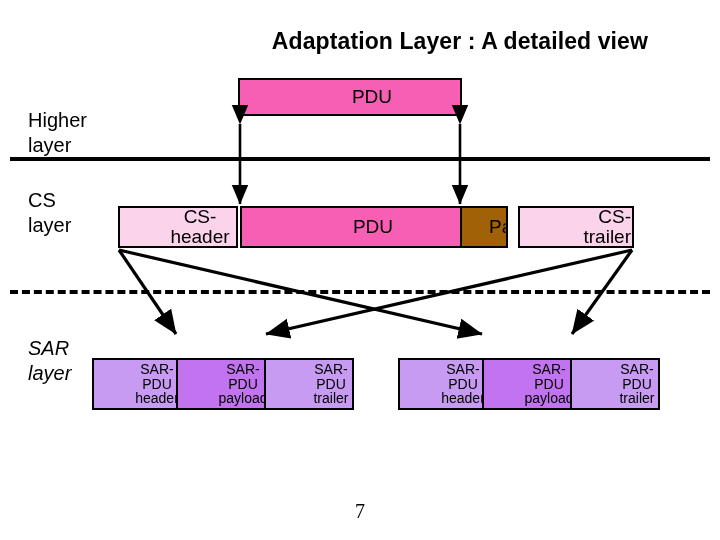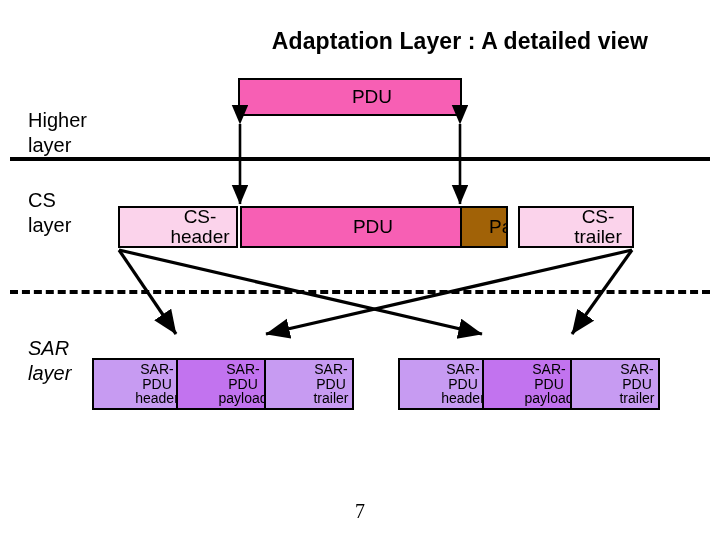--- a/index.html
+++ b/index.html
@@ -94,20 +94,21 @@
     left: 460px; top: 206px;
     width: 48px; height: 42px;
     background: #a16207;
     font-size: 19px;
   }
   #box-cs-trailer {
     left: 518px; top: 206px;
     width: 116px; height: 42px;
     background: #FBD3EB;
     font-size: 19px;
+    text-align: right;
   }
 
   
   .sarbox {
     top: 338px;
     height: 52px;
     font-size: 14px;
     margin-top: 20px;
   }
   .sarbox.light { background: #C79BF2; }

